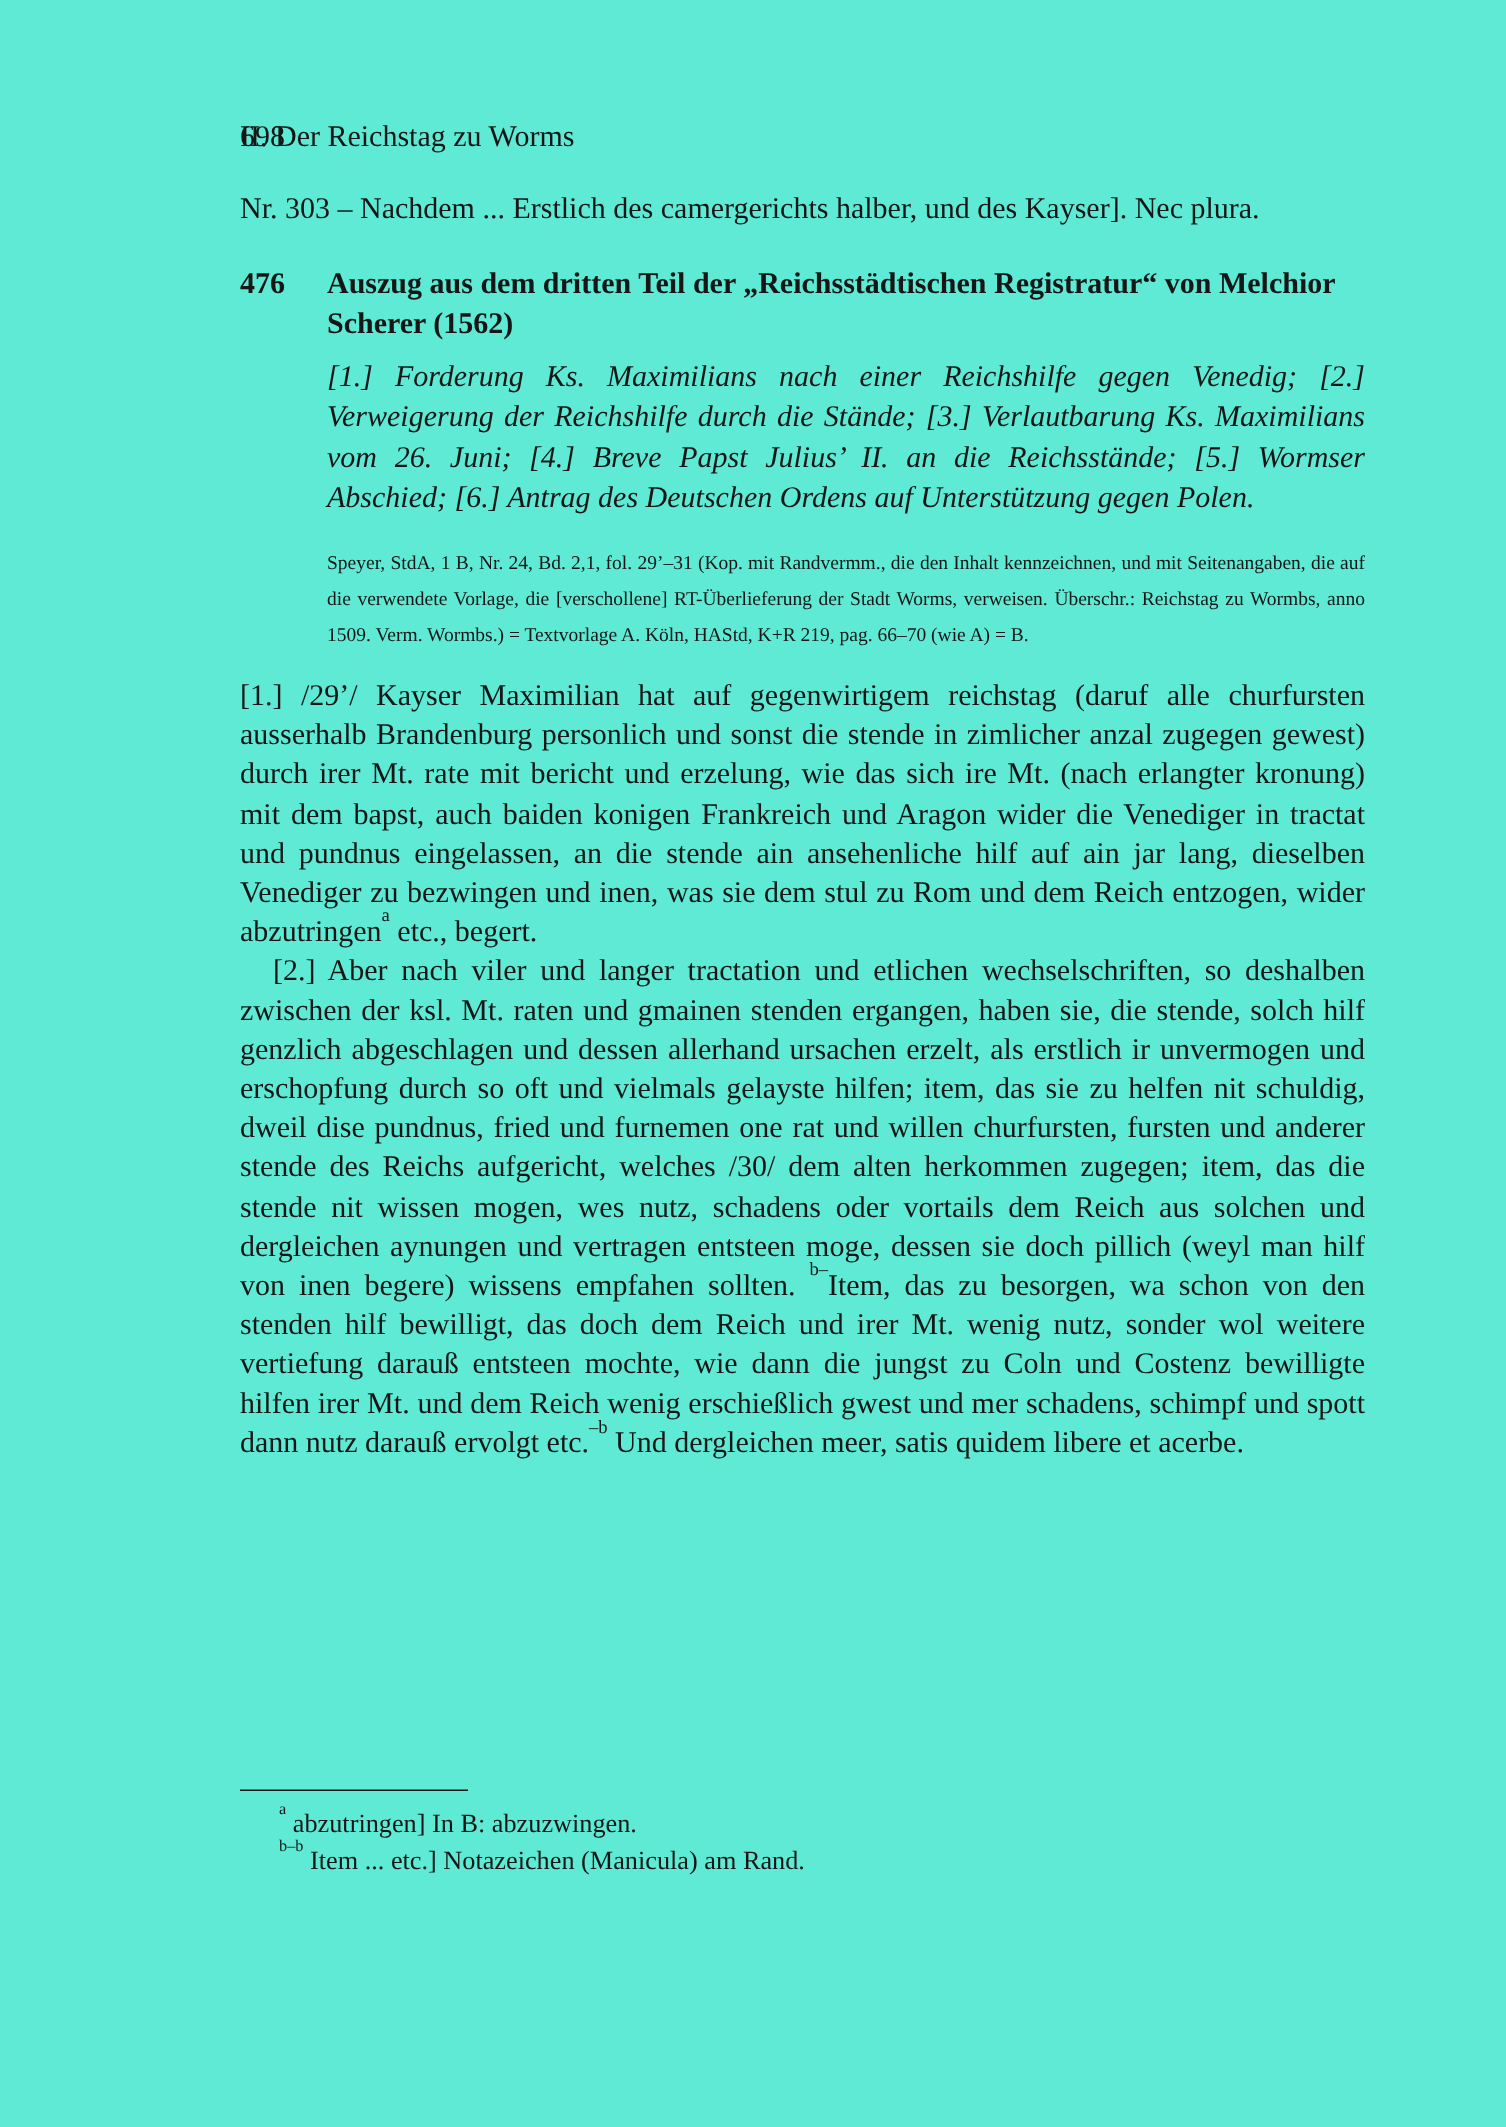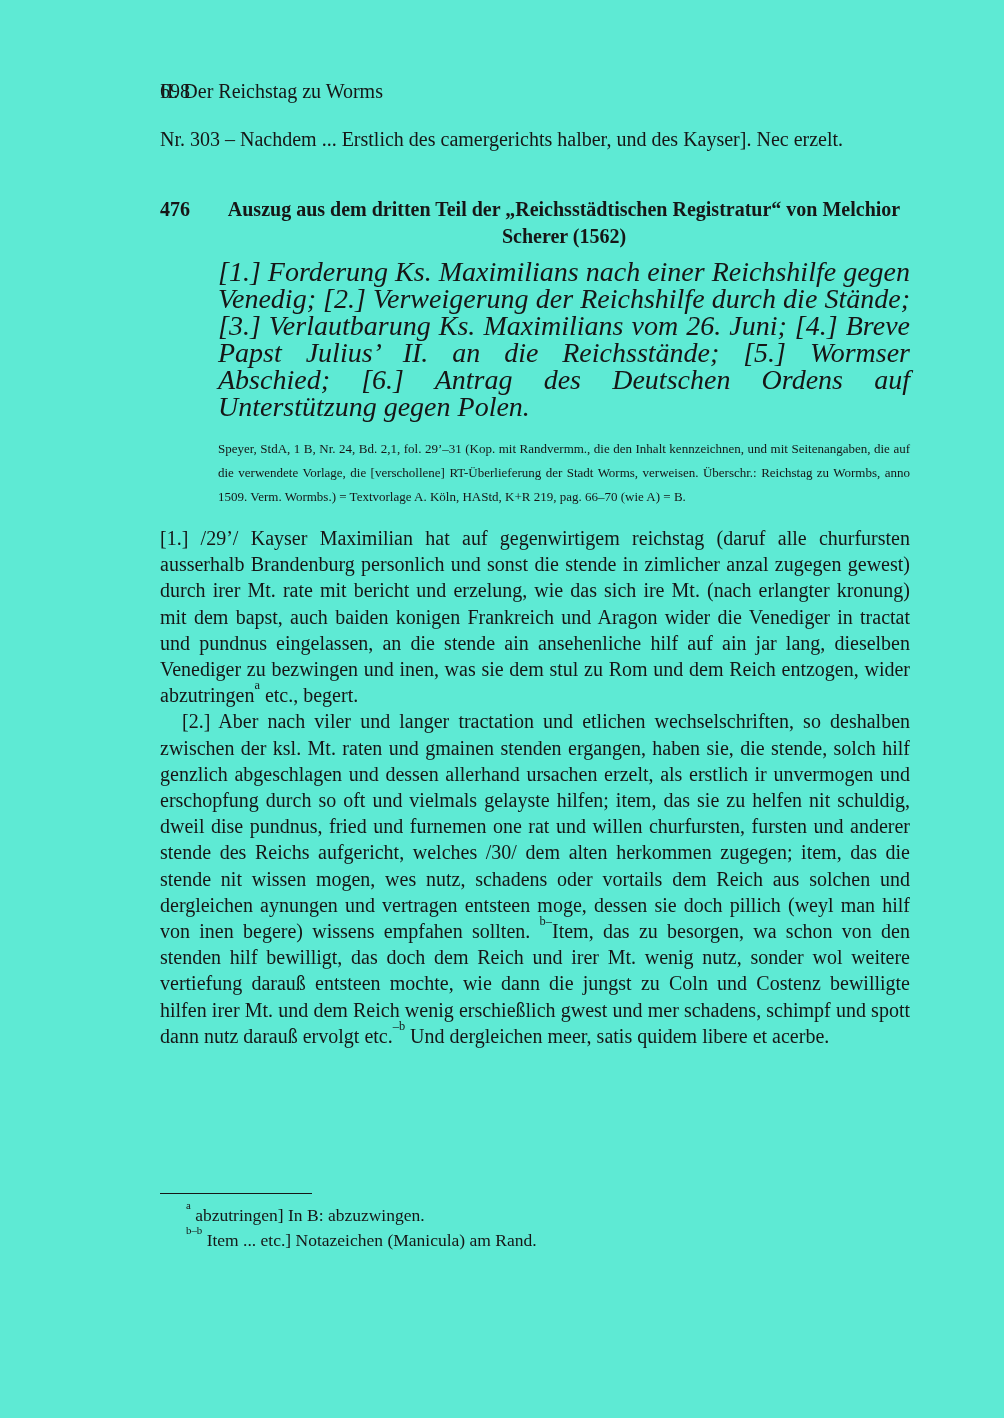--- a/index.html
+++ b/index.html
@@ -11,44 +11,44 @@
     box-sizing:border-box;
     padding:78px 94px 0 160px;
     overflow:hidden;
   }
   .pagehead{position:relative;height:26px;font-size:20px;line-height:26px;}
   .pagenum{position:absolute;left:0;top:0;}
   .runhead{position:absolute;left:0;right:0;text-align:left;}
   .it{}
   .rm{font-style:normal;}
   .intro{margin:22px 0 0 0;font-size:20px;line-height:26px;text-align:justify;}
-  .item-head{margin-top:44px;display:flex;gap:20px;font-weight:bold;font-size:20px;line-height:27px;}
+  .item-head{margin-top:24px;display:flex;gap:20px;font-weight:bold;font-size:20px;line-height:27px;}
   .item-no{min-width:38px;}
-  .item-title{flex:1;text-align:center;}
-  .summary{margin:8px 0 0 58px;font-style:italic;font-size:28px;line-height:27px;text-align:justify;}
+  .item-title{flex:1;}
+  .summary{margin:8px 0 0 58px;font-style:italic;font-size:20px;line-height:27px;text-align:justify;}
   .source{margin:17px 0 0 58px;font-size:13px;line-height:24px;text-align:justify;}
   .bodytext{margin-top:16px;}
   .bp{margin:0;font-size:20px;line-height:26.2px;text-align:justify;}
   .bp.indent{text-indent:22px;}
   sup{font-size:0.62em;line-height:0;position:relative;top:-0.45em;}
   .footnotes{position:absolute;left:160px;right:94px;top:1193px;}
   .fn-rule{width:152px;border:0;border-top:1.5px solid #161616;margin:0 0 9px 0;}
   .fn{margin:0;padding-left:26px;font-size:17.5px;line-height:25px;}
 </style>
 </head>
 <body>
 
 <div class="sheet">
 
   <header class="pagehead">
     <span class="pagenum">698</span>
     <span class="runhead">II. Der Reichstag zu Worms</span>
   </header>
 
-  <p class="intro"><span class="it">Nr. 303</span><span class="rm"> – Nachdem ... Erstlich des camergerichts halber</span><span class="it">, und des Kayser].</span><span class="rm"> Nec erzelt.</span></p>
+  <p class="intro"><span class="it">Nr. 303</span><span class="rm"> – Nachdem ... Erstlich des camergerichts halber</span><span class="it">, und des Kayser].</span><span class="rm"> Nec plura.</span></p>
 
   <section>
     <div class="item-head">
       <span class="item-no">476</span>
       <span class="item-title">Auszug aus dem dritten Teil der „Reichsstädtischen Registratur“ von Melchior Scherer (1562)</span>
     </div>
 
     <p class="summary">[1.] Forderung Ks. Maximilians nach einer Reichshilfe gegen Venedig; [2.] Verweigerung der Reichshilfe durch die Stände; [3.] Verlautbarung Ks. Maximilians vom 26. Juni; [4.] Breve Papst Julius’ II. an die Reichsstände; [5.] Wormser Abschied; [6.] Antrag des Deutschen Ordens auf Unterstützung gegen Polen.</p>
 
     <p class="source"><span class="it">Speyer, StdA, 1 B, Nr. 24, Bd. 2,1, fol. 29’–31 (Kop. mit Randvermm., die den Inhalt kennzeichnen, und mit Seitenangaben, die auf die verwendete Vorlage, die [verschollene] RT-Überlieferung der Stadt Worms, verweisen. Überschr.: </span><span class="rm">Reichstag zu Wormbs, anno 1509. </span><span class="it">Verm. </span><span class="rm">Wormbs.</span><span class="it">) = Textvorlage A. Köln, HAStd, K+R 219, pag. 66–70 (wie A) = B.</span></p>

